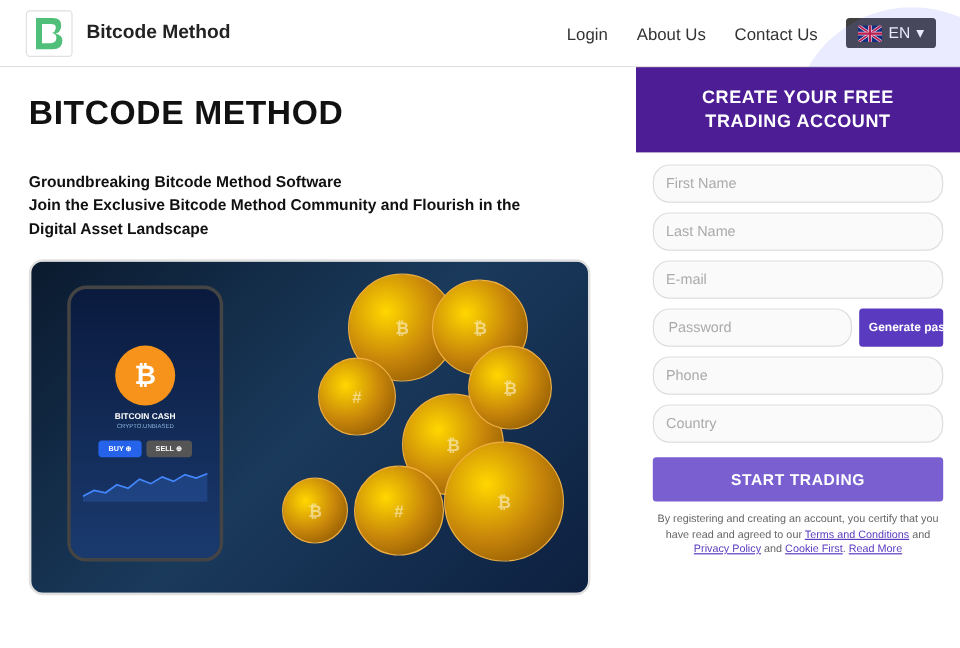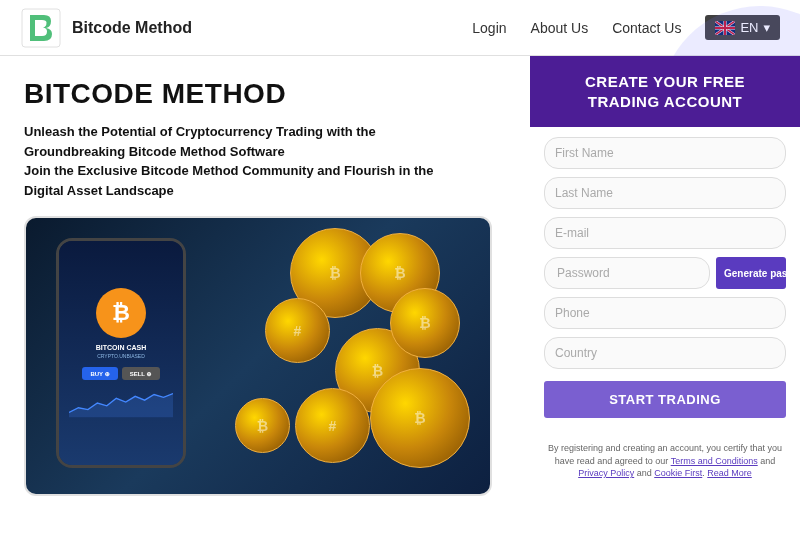--- a/index.html
+++ b/index.html
@@ -295,21 +295,21 @@
       background: #7a5fd0;
       color: #fff;
       border: none;
       border-radius: 3px;
       padding: 11px;
       font-size: 13px;
       font-weight: bold;
       cursor: pointer;
       letter-spacing: 0.5px;
       margin-top: 4px;
-      margin-bottom: 24px;
+      margin-bottom: 8px;
     }
 
     .disclaimer {
       font-size: 9px;
       color: #666;
       line-height: 1.4;
       text-align: center;
     }
 
     .disclaimer a {
@@ -359,21 +359,21 @@
 <div class="main-content">
 
   <div class="bg-crypto">
     <div class="bg-circle" style="width:200px;height:200px;top:-50px;right:-60px;"></div>
     <div class="bg-circle" style="width:150px;height:150px;bottom:50px;right:-40px;"></div>
   </div>
 
   <div class="left-section">
     <h1 class="page-title">BITCODE METHOD</h1>
     <div class="subtitle">
-      <span>Unleash the Potential of Cryptocurrency Trading with the</span><br>
+      <br>
       <span>Groundbreaking Bitcode Method Software</span><br>
       <span>Join the Exclusive Bitcode Method Community and Flourish in the</span><br>
       <span>Digital Asset Landscape</span>
     </div>
 
     <div class="crypto-image">
 
       <div class="phone-mockup">
         <div class="phone-screen">
           <div class="bitcoin-logo-phone">₿</div>

